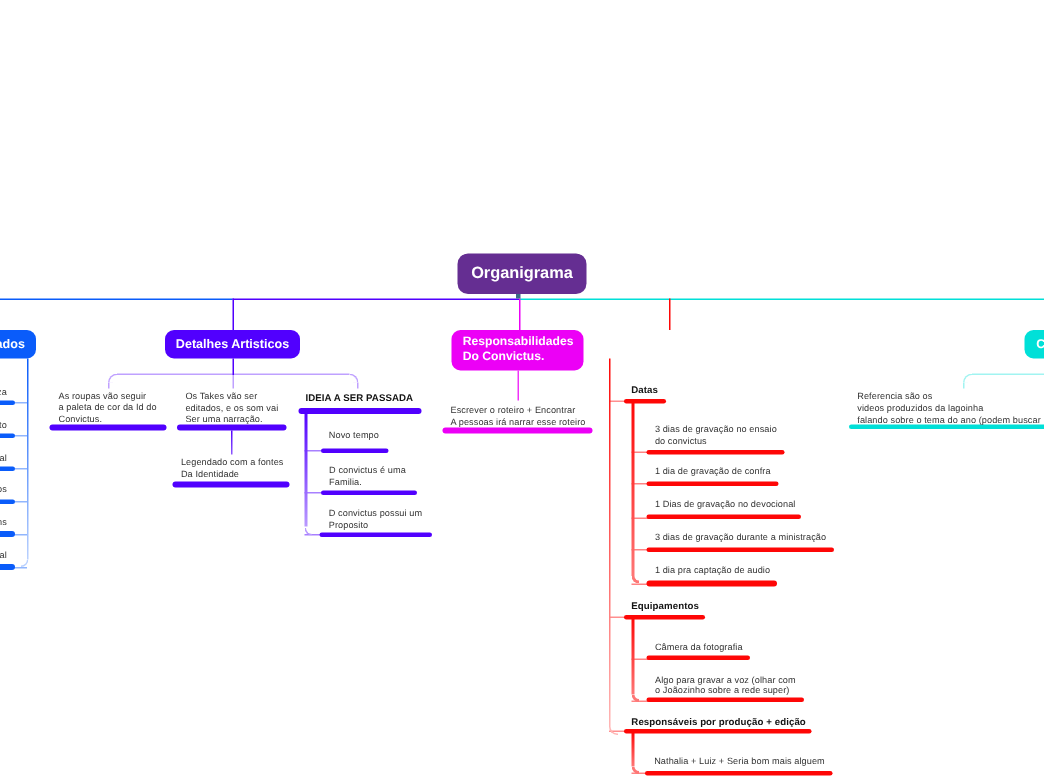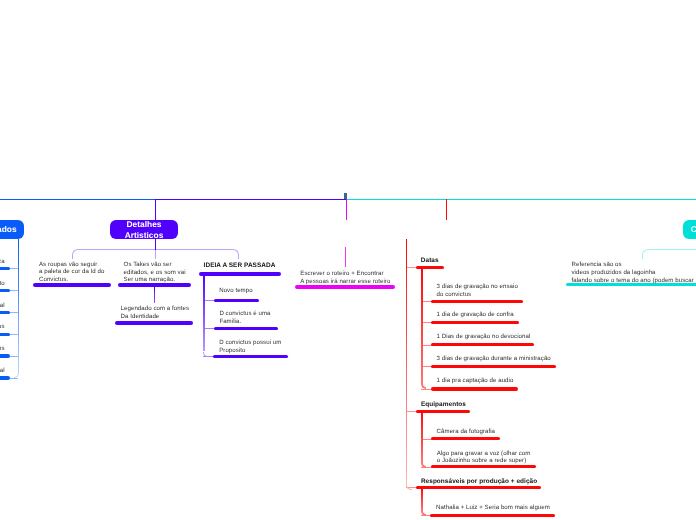--- a/index.html
+++ b/index.html
@@ -21,20 +21,21 @@
 </head>
 <body>
 
 <div id="stage">
 
   <div class="seg" style="left: 0px; top: 199px; width: 155px; height: 1px; background: rgb(10, 92, 250);"></div>
   <div class="seg" style="left: 155px; top: 199px; width: 191px; height: 1px; background: rgb(81, 0, 254);"></div>
   <div class="seg" style="left: 346px; top: 199px; width: 350px; height: 1px; background: rgb(0, 224, 216);"></div>
   <div class="seg" style="left: 344px; top: 193px; width: 3px; height: 6px; background: rgb(58, 106, 135);"></div>
 
+  <div class="node" style="left: 305px; top: 169px; width: 86px; height: 27px; background: rgb(101, 46, 146); font-size: 10.9px; border-radius: 7px;">Organigrama</div>
 
   <div class="node" style="left: -28.7px; top: 220px; width: 52.4px; height: 19px; background: rgb(10, 92, 250); font-size: 8.4px;">Cuidados</div>
 
   <div class="label" style="top: 257.6px; right: 691.4px; text-align: right;">Equipe da limpeza</div>
   <div class="bar" style="left: -48px; top: 266.9px; width: 58px; background: rgb(10, 92, 250);"></div>
   <div class="seg" style="left: 8px; top: 268.3px; width: 10.3px; height: 1px; background: rgb(145, 182, 253);"></div>
   <div class="label" style="top: 279.7px; right: 691.4px; text-align: right;">Cuidar do equipamento</div>
   <div class="bar" style="left: -48px; top: 289px; width: 58px; background: rgb(10, 92, 250);"></div>
   <div class="seg" style="left: 8px; top: 290.4px; width: 10.3px; height: 1px; background: rgb(145, 182, 253);"></div>
   <div class="label" style="top: 301.5px; right: 691.4px; text-align: right;">Cuidar do material</div>
@@ -44,21 +45,21 @@
   <div class="bar" style="left: -48px; top: 332.6px; width: 58px; background: rgb(10, 92, 250);"></div>
   <div class="seg" style="left: 8px; top: 334px; width: 10.3px; height: 1px; background: rgb(145, 182, 253);"></div>
   <div class="label" style="top: 345.1px; right: 691.4px; text-align: right;">Guardar os itens</div>
   <div class="bar" style="left: -48px; top: 354.4px; width: 58px; background: rgb(10, 92, 250);"></div>
   <div class="seg" style="left: 8px; top: 355.8px; width: 10.3px; height: 1px; background: rgb(145, 182, 253);"></div>
   <div class="label" style="top: 366.9px; right: 691.4px; text-align: right;">Revisar o material</div>
   <div class="bar" style="left: -48px; top: 376.2px; width: 58px; background: rgb(10, 92, 250);"></div>
   <div class="seg" style="left: 8px; top: 377.6px; width: 10.3px; height: 1px; background: rgb(145, 182, 253);"></div>
 
   <div class="seg" style="left: 155px; top: 199px; width: 1px; height: 21px; background: rgb(81, 0, 254);"></div>
-  <div class="node" style="left: 110px; top: 220px; width: 68px; height: 19px; background: rgb(81, 0, 254); font-size: 8.4px;">Detalhes Artisticos</div>
+  <div class="node" style="left: 110px; top: 220px; width: 90px; height: 19px; background: rgb(81, 0, 254); font-size: 8.4px;">Detalhes Artisticos</div>
 
   <div class="label" style="top: 260.6px; left: 39px;">As roupas vão seguir
 a paleta de cor da Id do
 Convictus.</div>
   <div class="bar" style="left: 33.3px; top: 283.4px; width: 77.5px; background: rgb(81, 0, 254);"></div>
 
   <div class="label" style="top: 260.8px; left: 123.6px;">Os Takes vão ser
 editados, e os som vai
 Ser uma narração.</div>
   <div class="bar" style="left: 118.1px; top: 283.2px; width: 72.9px; background: rgb(81, 0, 254);"></div>
@@ -76,20 +77,22 @@
   <div class="label" style="top: 309.9px; left: 219.4px;">D convictus é uma
 Familia.</div>
   <div class="bar" style="left: 213.7px; top: 327px; width: 64.5px; background: rgb(81, 0, 254);"></div>
   <div class="seg" style="left: 203.4px; top: 328.4px; width: 12.3px; height: 1px; background: rgb(168, 128, 255);"></div>
   <div class="label" style="top: 339.2px; left: 219.2px;">D convictus possui um
 Proposito</div>
   <div class="bar" style="left: 213px; top: 355px; width: 75px; background: rgb(81, 0, 254);"></div>
   <div class="seg" style="left: 203.4px; top: 356.4px; width: 11.6px; height: 1px; background: rgb(168, 128, 255);"></div>
 
   <div class="seg" style="left: 345.5px; top: 199px; width: 1px; height: 21px; background: rgb(236, 0, 246);"></div>
+  <div class="node" style="left: 301px; top: 219.8px; width: 87.5px; height: 27px; background: rgb(236, 0, 246); font-size: 8.1px; justify-content: flex-start; text-align: left; padding-left: 7.5px; box-sizing: border-box; line-height: 10.5px;">Responsabilidades
+Do Convictus.</div>
 
   <div class="label" style="top: 269.8px; left: 300.3px;">Escrever o roteiro + Encontrar
 A pessoas irá narrar esse roteiro</div>
   <div class="bar" style="left: 295.1px; top: 285.3px; width: 100px; background: rgb(236, 0, 246);"></div>
 
   <div class="seg" style="left: 446px; top: 199px; width: 1px; height: 21px; background: rgb(254, 7, 6);"></div>
 
   <div class="label b" style="top: 256.9px; left: 420.8px;">Datas</div>
   <div class="bar" style="left: 415.8px; top: 265.7px; width: 28.3px; background: rgb(254, 7, 6);"></div>
   <div class="seg" style="left: 406.2px; top: 267.1px; width: 11.6px; height: 1px; background: rgb(255, 143, 143);"></div>

